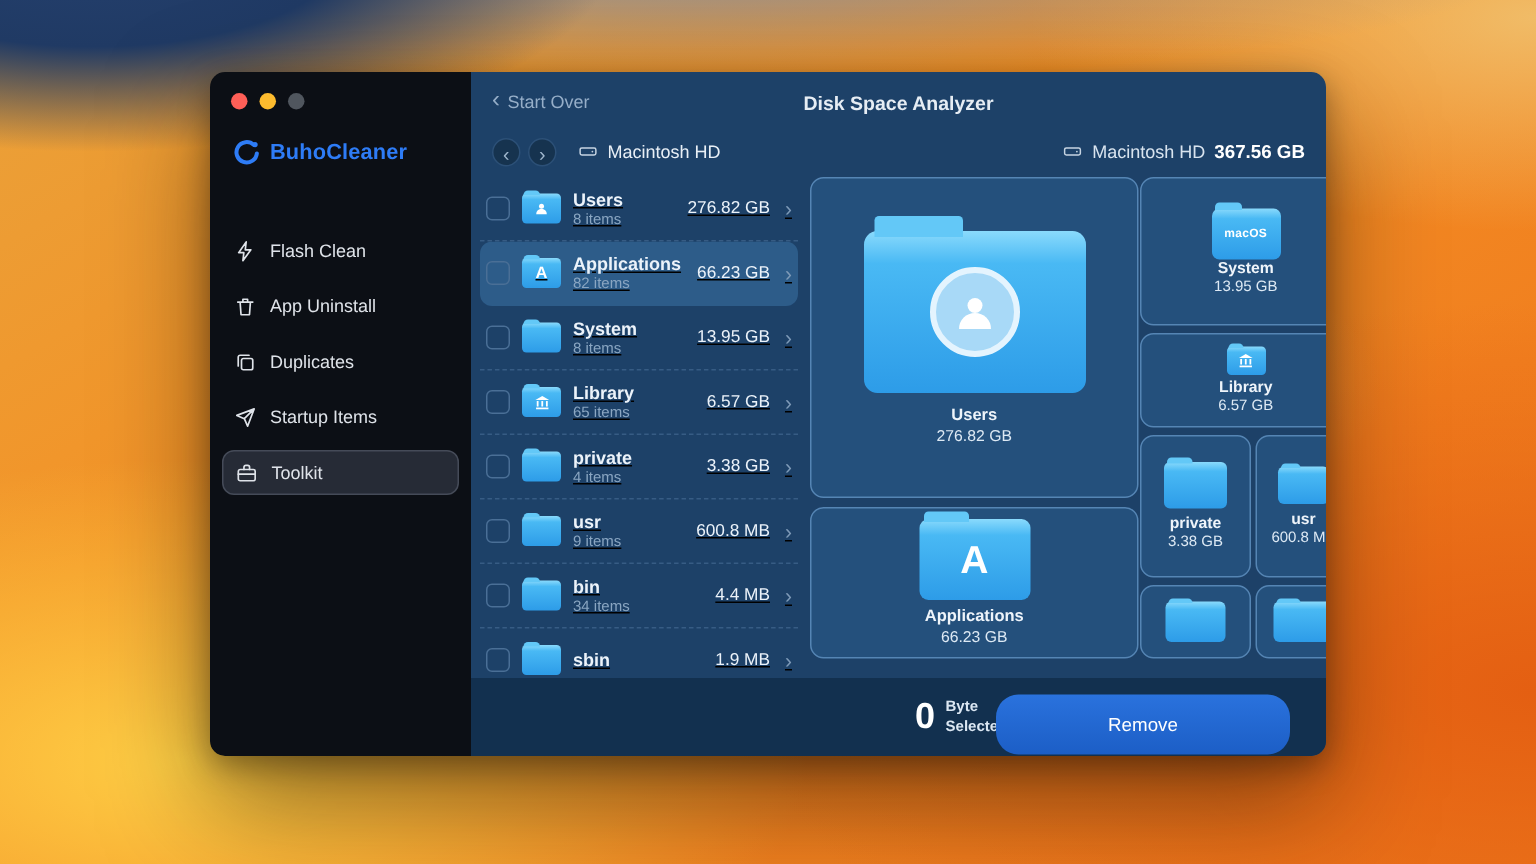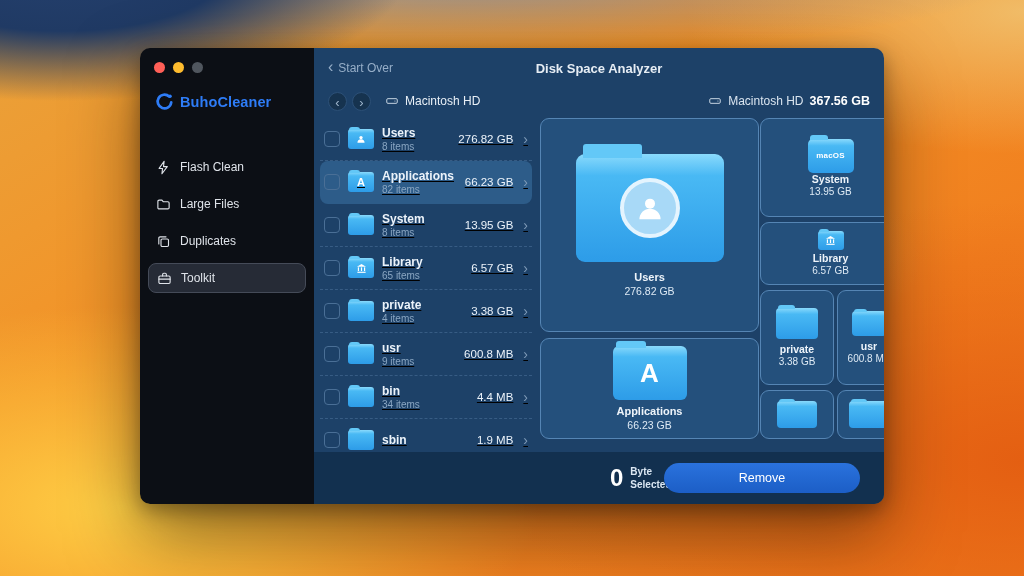--- a/index.html
+++ b/index.html
@@ -78,21 +78,21 @@
     display:flex;flex-direction:column;align-items:center;justify-content:center;overflow:hidden;}
   .tm-name{font-size:11px;color:#eef4fa;font-weight:600;}
   .tm-size{font-size:10.5px;color:#dde9f4;margin-top:2px;}
   .tm-sm .tm-name{font-size:10.5px;} .tm-sm .tm-size{font-size:10px;margin-top:1px;}
   
   .footer{position:absolute;left:0;right:0;bottom:0;height:52px;background:#12304f;
     display:flex;align-items:center;}
   .selwrap{position:absolute;left:296px;display:flex;align-items:center;gap:7px;}
   .cnt{font-size:24px;font-weight:700;color:#fff;}
   .unitcol{display:flex;flex-direction:column;font-size:10px;line-height:1.3;color:#dbe7f3;font-weight:600;}
-  .removebtn{position:absolute;right:24px;top:11px;width:196px;height:30px;border:none;border-radius:15px;
+  .removebtn{position:absolute;right:24px;top:11px;width:196px;height:40px;border:none;border-radius:15px;
     background:linear-gradient(180deg,#2a72dd,#1c5ec6);color:#fff;font-size:12.5px;font-family:inherit;}
   svg{display:block;}
 </style>
 </head>
 <body>
 <div class="stage">
 
 <div class="window">
 
   <aside class="sidebar">
@@ -115,33 +115,41 @@
         <span class="ic">
               <svg viewBox="0 0 24 24">
                 <path d="M13 2 5 13.5h5.5L9.5 22l8.5-11.5h-6z"></path>
               </svg>
             </span>
         <span>Flash Clean</span>
       </div>
       <div class="mi">
         <span class="ic">
               <svg viewBox="0 0 24 24">
-                <path d="M3 7a2 2 0 0 1 2-2h4.5l2 2.5H19a2 2 0 0 1 2 2V17a2 2 0 0 1-2 2H5a2 2 0 0 1-2-2z"></path>
-              </svg>
-            </span>
-        <span>Large Files</span>
+                <path d="M4 7h16M9.5 7V4h5v3M6.5 7l1 13.5h9l1-13.5"></path>
+              </svg>
+            </span>
+        <span>App Uninstall</span>
       </div>
       <div class="mi">
         <span class="ic">
               <svg viewBox="0 0 24 24">
                 <rect x="8" y="8" width="12" height="12" rx="2"></rect>
                 <path d="M16 4.5H6.5a2 2 0 0 0-2 2V16"></path>
               </svg>
             </span>
         <span>Duplicates</span>
+      </div>
+      <div class="mi">
+        <span class="ic">
+              <svg viewBox="0 0 24 24">
+                <path d="M21.5 2.5 11 13M21.5 2.5 14.5 21l-3.5-8-8-3.5z"></path>
+              </svg>
+            </span>
+        <span>Startup Items</span>
       </div>
       <div class="mi active">
         <span class="ic">
               <svg viewBox="0 0 24 24">
                 <rect x="3" y="8" width="18" height="12" rx="2"></rect>
                 <path d="M9 8V5.5a2 2 0 0 1 2-2h2a2 2 0 0 1 2 2V8M3 13h18"></path>
               </svg>
             </span>
         <span>Toolkit</span>
       </div>

